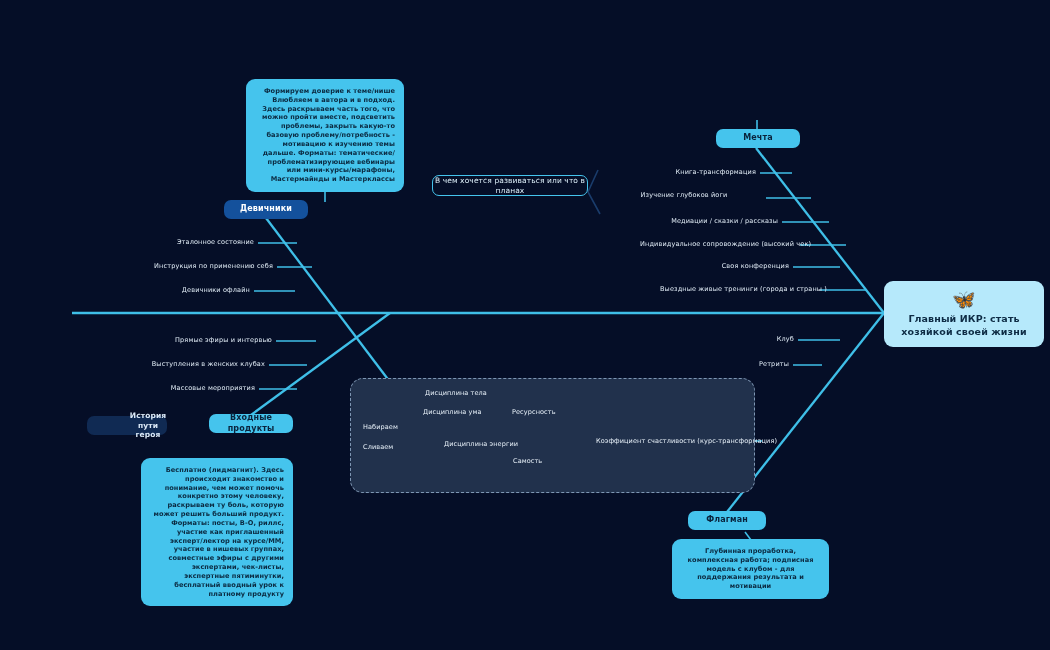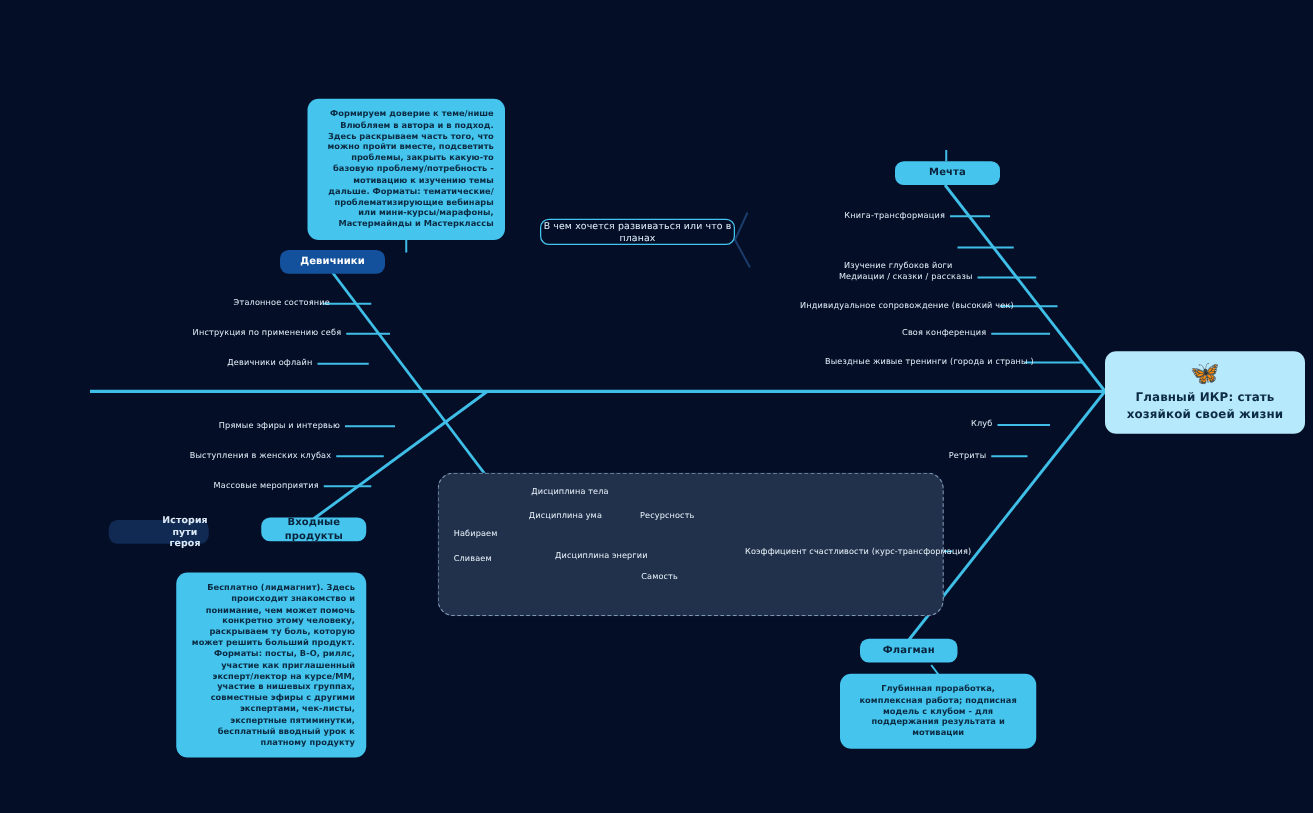--- a/index.html
+++ b/index.html
@@ -185,30 +185,30 @@
 
   <div class="node node-dark" style="left:87px; top:416px; width:80px; height:19px; display:flex; align-items:center; justify-content:center; font-size:7.5px;padding-left:42px;">
     <span>История пути героя</span>
   </div>
 
   <div class="node node-cyan" style="left:688px; top:511px; width:78px; height:19px; display:flex; align-items:center; justify-content:center; font-size:8px;">
     <span>Флагман</span>
   </div>
 
   <div class="leaf leaf-r" style="left:600px; top:168px; width:156px; font-size:6.5px;">Книга-трансформация</div>
-  <div class="leaf leaf-r" style="left:606px; top:208px; width:156px; font-size:6.5px;">Изучение глубоков йоги</div>
+  <div class="leaf leaf-r" style="left:606px; top:191px; width:156px; font-size:6.5px;text-align:center;">Изучение глубоков йоги</div>
   <div class="leaf leaf-r" style="left:622px; top:217px; width:156px; font-size:6.5px;">Медиации / сказки / рассказы</div>
   <div class="leaf leaf-r" style="left:640px; top:240px; width:156px; font-size:6.5px;">Индивидуальное сопровождение (высокий чек)</div>
   <div class="leaf leaf-r" style="left:633px; top:262px; width:156px; font-size:6.5px;">Своя конференция</div>
   <div class="leaf leaf-r" style="left:660px; top:285px; width:156px; font-size:6.5px;">Выездные живые тренинги (города и страны )</div>
 
   <div class="leaf leaf-r" style="left:678px; top:335px; width:116px; font-size:6.5px;">Клуб</div>
   <div class="leaf leaf-r" style="left:673px; top:360px; width:116px; font-size:6.5px;">Ретриты</div>
 
-  <div class="leaf leaf-r" style="left:128px; top:238px; width:136px; font-size:6.5px;">Эталонное состояние</div>
+  <div class="leaf leaf-r" style="left:118px; top:238px; width:136px; font-size:6.5px;">Эталонное состояние</div>
   <div class="leaf leaf-r" style="left:137px; top:262px; width:136px; font-size:6.5px;">Инструкция по применению себя</div>
   <div class="leaf leaf-r" style="left:114px; top:286px; width:136px; font-size:6.5px;">Девичники офлайн</div>
 
   <div class="leaf leaf-r" style="left:136px; top:336px; width:136px; font-size:6.5px;">Прямые эфиры и интервью</div>
   <div class="leaf leaf-r" style="left:129px; top:360px; width:136px; font-size:6.5px;">Выступления в женских клубах</div>
   <div class="leaf leaf-r" style="left:119px; top:384px; width:136px; font-size:6.5px;">Массовые мероприятия</div>
 
 
   <div class="callout" style="left:246px; top:79px; width:158px; font-size:6.6px;">Формируем доверие к теме/нише Влюбляем в автора и в подход. Здесь раскрываем часть того, что можно пройти вместе, подсветить проблемы, закрыть какую-то базовую проблему/потребность - мотивацию к изучению темы дальше. Форматы: тематические/проблематизирующие вебинары или мини-курсы/марафоны, Мастермайнды и Мастерклассы</div>
 

